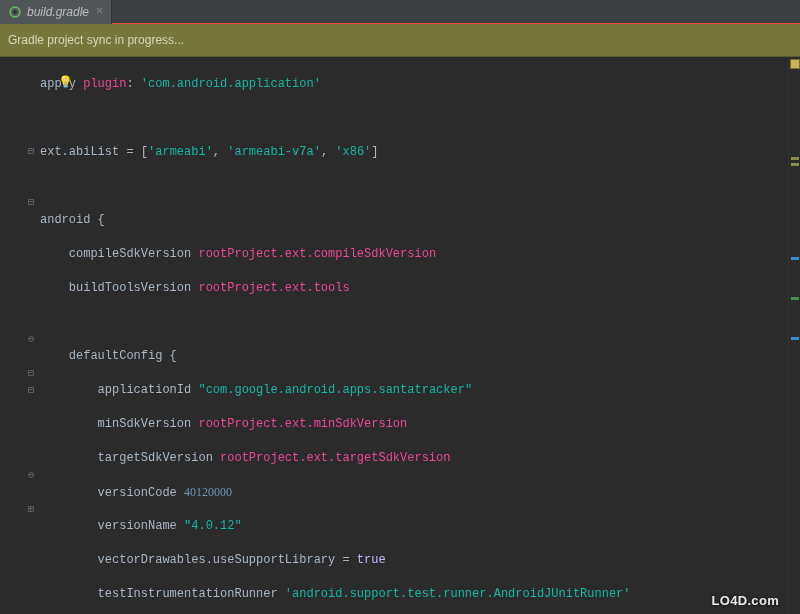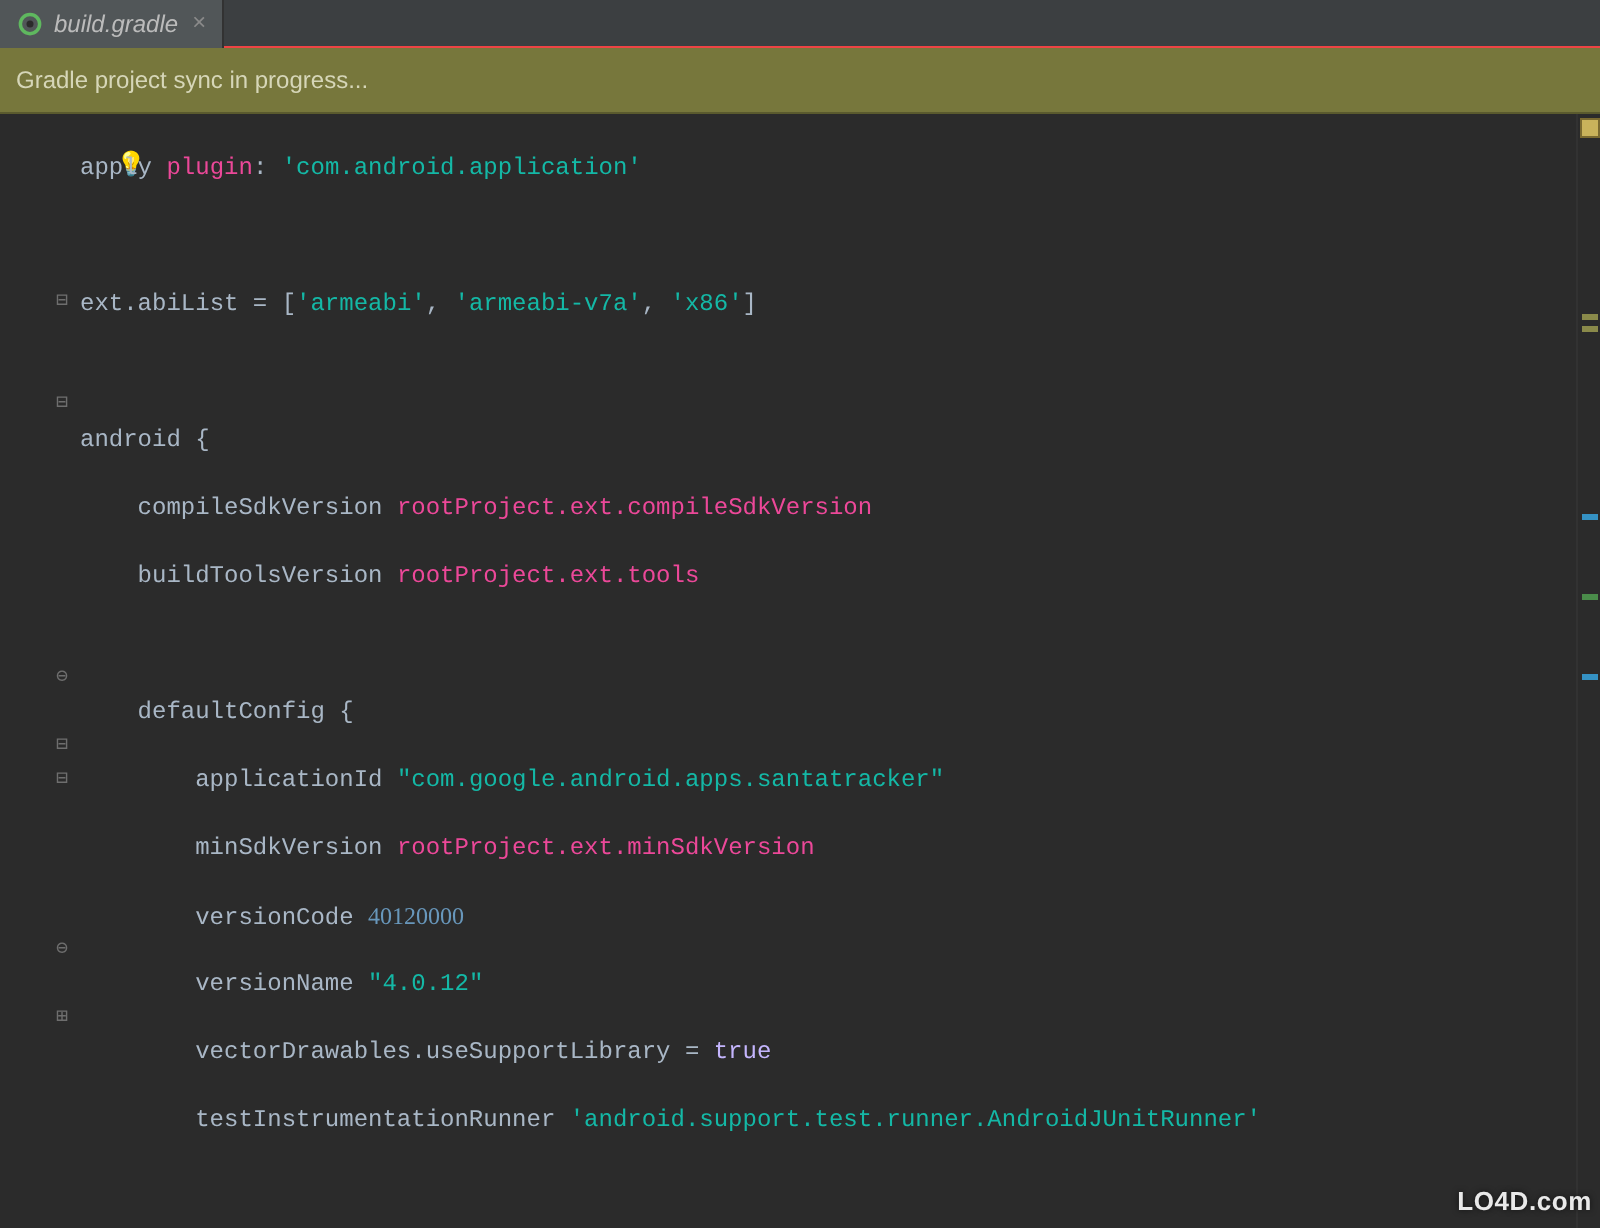--- a/index.html
+++ b/index.html
@@ -121,21 +121,21 @@
     top: 2px;
     left: 1px;
     width: 10px;
     height: 10px;
     background: #c9b35b;
     border: 1px solid #7a6a30;
   }
   .watermark {
     position: absolute;
     bottom: 6px;
-    right: 4px;
+    right: 21px;
     color: rgba(255,255,255,0.9);
     font-family: -apple-system, "Segoe UI", Arial, sans-serif;
     font-size: 13px;
     font-weight: 600;
     letter-spacing: 0.3px;
     text-shadow: 0 0 3px rgba(0,0,0,0.6);
   }
 </style>
 </head>
 <body>
@@ -174,20 +174,21 @@
 <div class="line"></div>
 <div class="line"><span class="id">ext</span><span>.abiList = [</span><span class="str">'armeabi'</span>, <span class="str">'armeabi-v7a'</span>, <span class="str">'x86'</span>]</div>
 <div class="line"></div>
 <div class="line"><span>android {</span></div>
 <div class="line"><span>    compileSdkVersion </span><span class="prop">rootProject.ext.compileSdkVersion</span></div>
 <div class="line"><span>    buildToolsVersion </span><span class="prop">rootProject.ext.tools</span></div>
 <div class="line"></div>
 <div class="line"><span>    defaultConfig {</span></div>
 <div class="line"><span>        applicationId </span><span class="str">"com.google.android.apps.santatracker"</span></div>
 <div class="line"><span>        minSdkVersion </span><span class="prop">rootProject.ext.minSdkVersion</span></div>
+<div class="line"><span>        targetSdkVersion </span><span class="prop">rootProject.ext.targetSdkVersion</span></div>
 <div class="line"><span>        versionCode </span><span class="num">40120000</span></div>
 <div class="line"><span>        versionName </span><span class="str">"4.0.12"</span></div>
 <div class="line"><span>        vectorDrawables.useSupportLibrary = </span><span class="bool">true</span></div>
 <div class="line"><span>        testInstrumentationRunner </span><span class="str">'android.support.test.runner.AndroidJUnitRunner'</span></div>
 
 
 
 
 
 

